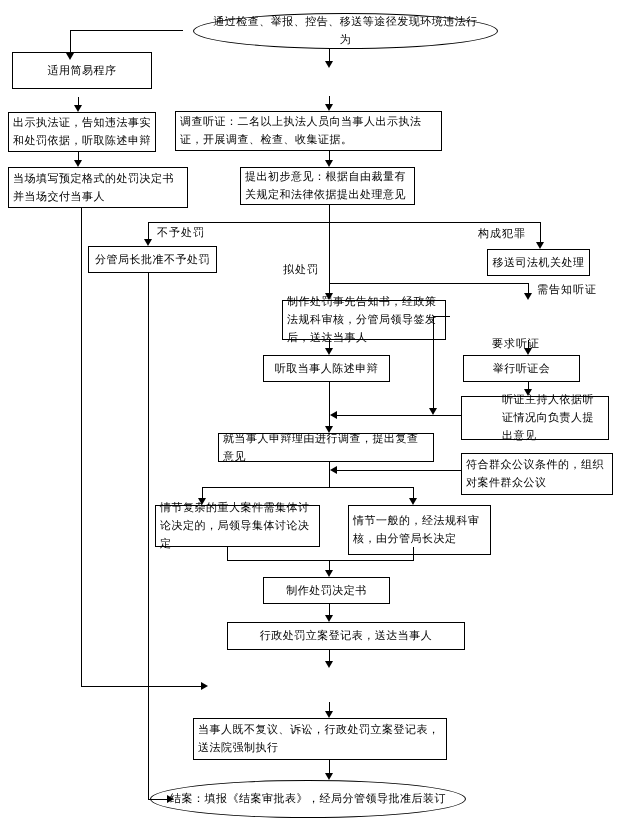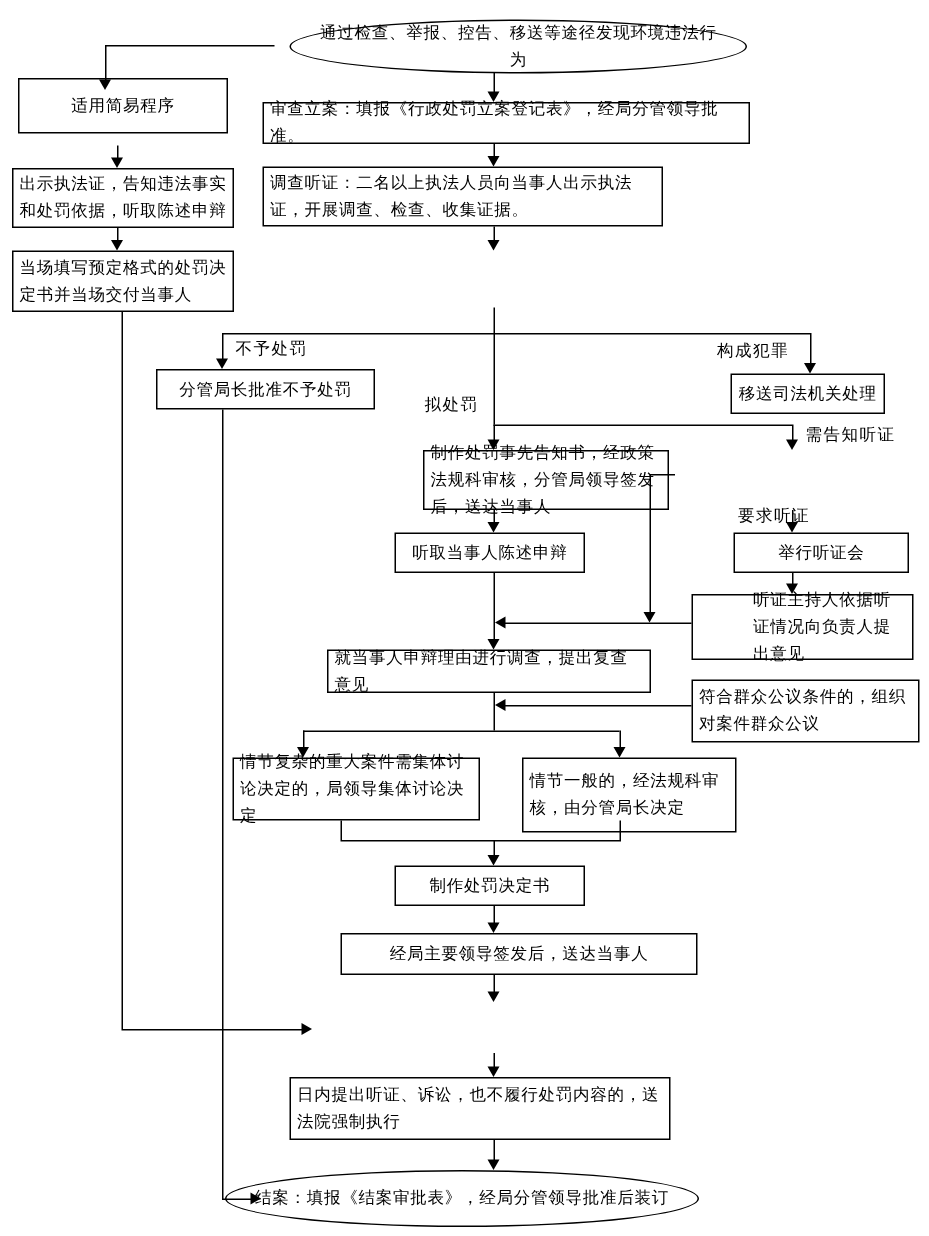--- a/index.html
+++ b/index.html
@@ -21,43 +21,43 @@
 </style>
 </head>
 <body>
 
 <div class="canvas">
 
   <div class="node ellipse" style="left:193px;top:13px;width:305px;height:36px;">通过检查、举报、控告、移送等途径发现环境违法行为</div>
 
   <div class="node" style="left:12px;top:52px;width:140px;height:37px;">适用简易程序</div>
   <div class="node tl" style="left:8px;top:112px;width:148px;height:40px;">出示执法证，告知违法事实和处罚依据，听取陈述申辩</div>
-  <div class="node tl" style="left:8px;top:167px;width:148px;height:41px;">当场填写预定格式的处罚决定书并当场交付当事人</div>
+  <div class="node tl" style="left:8px;top:167px;width:180px;height:41px;">当场填写预定格式的处罚决定书并当场交付当事人</div>
 
-  <div class="node tl" style="left:175px;top:68px;width:325px;height:28px;">审查立案：填报《行政处罚立案登记表》，经局分管领导批准。</div>
   <div class="node tl" style="left:175px;top:111px;width:267px;height:40px;">调查听证：二名以上执法人员向当事人出示执法证，开展调查、检查、收集证据。</div>
+  <div class="node tl" style="left:240px;top:167px;width:175px;height:38px;">提出初步意见：根据自由裁量有关规定和法律依据提出处理意见</div>
 
-  <div class="node" style="left:88px;top:246px;width:146px;height:27px;margin-left:16px;">分管局长批准不予处罚</div>
+  <div class="node" style="left:88px;top:246px;width:129px;height:27px;">分管局长批准不予处罚</div>
   <div class="node" style="left:487px;top:249px;width:103px;height:27px;">移送司法机关处理</div>
 
   <div class="node tl" style="left:282px;top:300px;width:164px;height:40px;">制作处罚事先告知书，经政策法规科审核，分管局领导签发后，送达当事人</div>
 
   <div class="node" style="left:263px;top:355px;width:127px;height:27px;">听取当事人陈述申辩</div>
-  <div class="node" style="left:463px;top:355px;width:117px;height:27px;margin-left:26px;">举行听证会</div>
+  <div class="node" style="left:463px;top:355px;width:117px;height:27px;">举行听证会</div>
 
   <div class="node tl" style="left:461px;top:396px;width:148px;height:44px;padding-left:40px;">听证主持人依据听证情况向负责人提出意见</div>
   <div class="node tl" style="left:218px;top:433px;width:216px;height:29px;">就当事人申辩理由进行调查，提出复查意见</div>
   <div class="node tl" style="left:461px;top:453px;width:152px;height:42px;">符合群众公议条件的，组织对案件群众公议</div>
 
   <div class="node tl" style="left:155px;top:505px;width:165px;height:42px;">情节复杂的重大案件需集体讨论决定的，局领导集体讨论决定</div>
   <div class="node tl" style="left:348px;top:505px;width:143px;height:50px;">情节一般的，经法规科审核，由分管局长决定</div>
 
   <div class="node" style="left:263px;top:577px;width:127px;height:27px;">制作处罚决定书</div>
-  <div class="node" style="left:227px;top:622px;width:238px;height:28px;">经局主要领导签发后，送达当事人</div>
-  <div class="node tl" style="left:193px;top:718px;width:254px;height:42px;">日内提出听证、诉讼，也不履行处罚内容的，送法院强制执行</div>
+  <div class="node" style="left:227px;top:622px;width:238px;height:28px;">行政处罚立案登记表，送达当事人</div>
+  <div class="node tl" style="left:193px;top:718px;width:254px;height:42px;">当事人既不复议、诉讼，行政处罚立案登记表，送法院强制执行</div>
 
   <div class="node ellipse" style="left:150px;top:780px;width:316px;height:38px;">结案：填报《结案审批表》，经局分管领导批准后装订</div>
 
   <span class="lbl" style="left:157px;top:225px;">不予处罚</span>
   <span class="lbl" style="left:283px;top:262px;">拟处罚</span>
   <span class="lbl" style="left:478px;top:226px;">构成犯罪</span>
   <span class="lbl" style="left:537px;top:282px;">需告知听证</span>
   <span class="lbl" style="left:492px;top:336px;">要求听证</span>
 
   <div class="h" style="left:70px;top:30px;width:113px;"></div>

